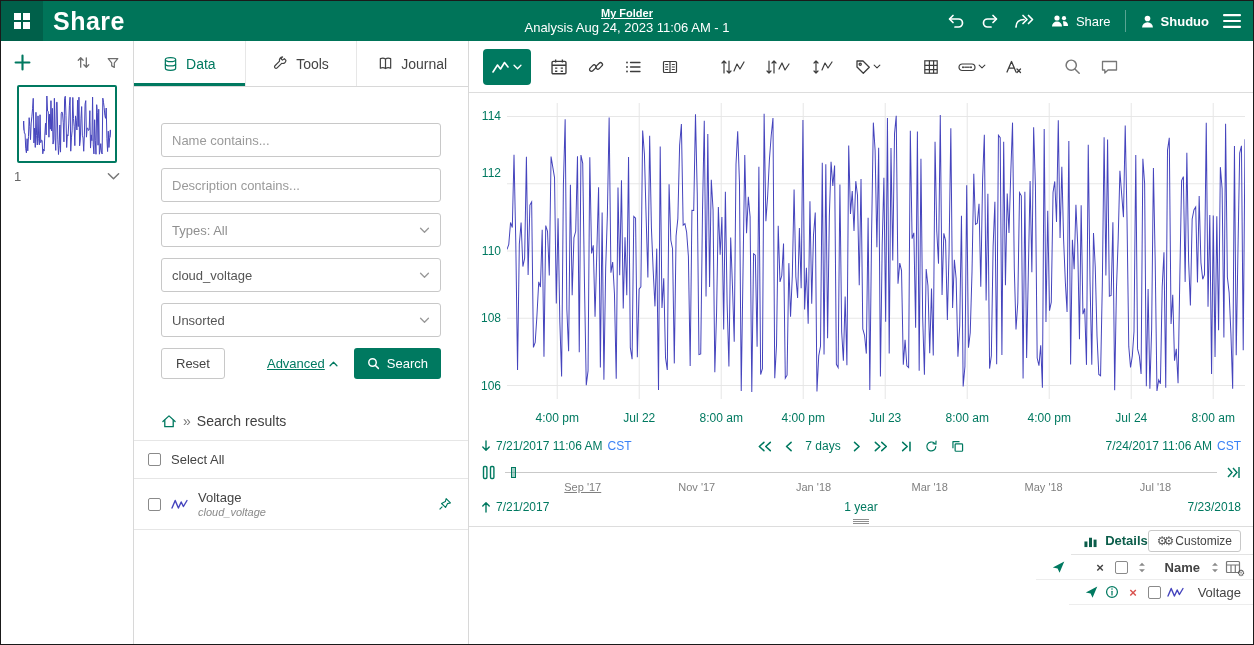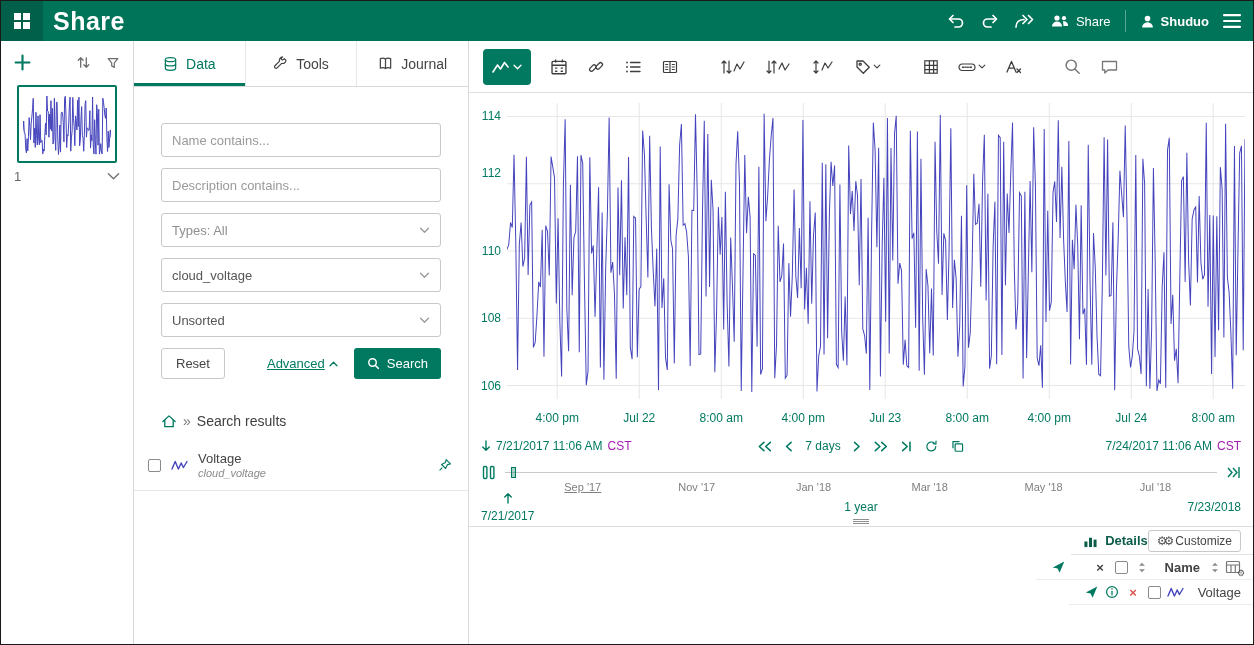--- a/index.html
+++ b/index.html
@@ -70,35 +70,35 @@
 
   .chart-wrap { height:340px; flex:none; position:relative; }
   .plot { position:absolute; left:38px; top:10px; right:8px; bottom:34px; }
   .plot svg { width:100%; height:100%; display:block; }
   .y-label { position:absolute; left:0; width:32px; text-align:right; font-size:12px; color:#007960; }
   .x-label { position:absolute; bottom:8px; transform:translateX(-50%); font-size:12px; color:#007960; white-space:nowrap; }
 
   .range-bar { height:26px; flex:none; display:flex; align-items:center; padding:0 12px; font-size:12px; color:#007960; position:relative; }
   .range-left, .range-right { display:flex; align-items:center; gap:5px; }
   .range-right { margin-left:auto; }
-  .tz { color:#a21caf; }
+  .tz { color:#3b82f6; }
   .range-nav { position:absolute; left:50%; transform:translateX(-50%); display:flex; align-items:center; gap:12px; color:#007960; }
   .nav-ic { display:flex; align-items:center; cursor:pointer; }
   .duration { font-size:12px; cursor:pointer; }
 
   .timeline { flex:none; padding:4px 12px 0; }
   .tl-row1 { display:flex; align-items:center; gap:8px; height:18px; }
   .tl-track { flex:1; position:relative; height:14px; }
   .tl-line { position:absolute; left:0; right:0; top:7px; border-top:1px solid #c9c9c9; }
   .tl-sel { position:absolute; left:6px; top:2px; width:5px; height:11px; background:rgba(0,121,96,.35); border:1px solid #007960; }
   .tl-handle { color:#007960; display:flex; cursor:pointer; }
   .tl-labels { position:relative; height:16px; margin:0 26px; }
   .tl-label { position:absolute; transform:translateX(-50%); font-size:11px; color:#808080; white-space:nowrap; }
   .tl-row2 { display:flex; align-items:center; height:20px; font-size:12px; color:#007960; position:relative; }
-  .tl-start { display:flex; align-items:center; gap:5px;flex-direction:column; }
+  .tl-start { display:flex; align-items:center; gap:5px; }
   .tl-dur { position:absolute; left:50%; transform:translateX(-50%); }
   .tl-end { margin-left:auto; }
 
   .splitter { height:9px; flex:none; display:flex; align-items:center; justify-content:center; cursor:row-resize; }
   .grip { width:16px; height:5px; border-top:1px solid #8f8f8f; border-bottom:1px solid #8f8f8f; background:linear-gradient(#8f8f8f,#8f8f8f) center/16px 1px no-repeat; }
 
   .details { flex:1; border-top:1px solid #ddd; display:flex; flex-direction:column; min-height:0;align-items:flex-end; }
   .details-header { height:28px; flex:none; display:flex; align-items:center; padding:0 12px; border-bottom:1px solid #e3e3e3; }
   .details-title { display:flex; align-items:center; gap:7px; color:#0b5d4a; font-size:13px; font-weight:bold; }
   .btn-customize { margin-left:auto; display:flex; align-items:center; gap:5px; border:1px solid #c8c8c8; border-radius:3px; background:#fff; padding:3px 8px; font-size:12px; color:#444; cursor:pointer; font-family:inherit; }
@@ -125,20 +125,24 @@
         <svg width="18" height="18" viewBox="0 0 18 18" fill="#fff">
             <rect x="1" y="1" width="7" height="7"></rect>
             <rect x="10" y="1" width="7" height="7"></rect>
             <rect x="1" y="10" width="7" height="7"></rect>
             <rect x="10" y="10" width="7" height="7"></rect>
           </svg>
       </span>
     </div>
     <div class="logo">Share</div>
 
+    <div class="header-center">
+      <div class="breadcrumb">My Folder</div>
+      <div class="doc-title">Analysis Aug 24, 2023 11:06 AM - 1</div>
+    </div>
 
     <div class="header-right">
       <span class="hicon">
         <svg width="20" height="16" viewBox="0 0 20 16" fill="none" stroke="#fff" stroke-width="1.7" stroke-linecap="round" stroke-linejoin="round">
             <path d="M4 6 H12.5 A4 4 0 0 1 12.5 14 H9"></path>
             <path d="M7 2.5 L3.5 6 L7 9.5"></path>
           </svg>
       </span>
       <span class="hicon">
         <svg width="20" height="16" viewBox="0 0 20 16" fill="none" stroke="#fff" stroke-width="1.7" stroke-linecap="round" stroke-linejoin="round">
@@ -306,20 +310,24 @@
         <span>
             <svg width="16" height="15" viewBox="0 0 16 16" fill="none" stroke="#007960" stroke-width="1.4" stroke-linecap="round" stroke-linejoin="round">
               <path d="M1.5 8 L8 2 L14.5 8"></path>
               <path d="M3.5 6.8 V13.5 H12.5 V6.8"></path>
             </svg>
           </span>
         <span class="sep">»</span>
         <span>Search results</span>
       </div>
 
+      <div class="row-line first">
+        <span class="checkbox"></span>
+        <span>Select All</span>
+      </div>
 
       <div class="row-line">
         <span class="checkbox"></span>
         <span>
           <svg width="17" height="14" viewBox="0 0 17 14" fill="none" stroke="#4544bd" stroke-width="1.4" stroke-linecap="round" stroke-linejoin="round">
               <polyline points="1 11 4.2 3.5 7.4 11 10.2 5 12.4 9.5 16 3.5"></polyline>
             </svg>
         </span>
         <span class="item-text">
           <div class="item-name">Voltage</div>

